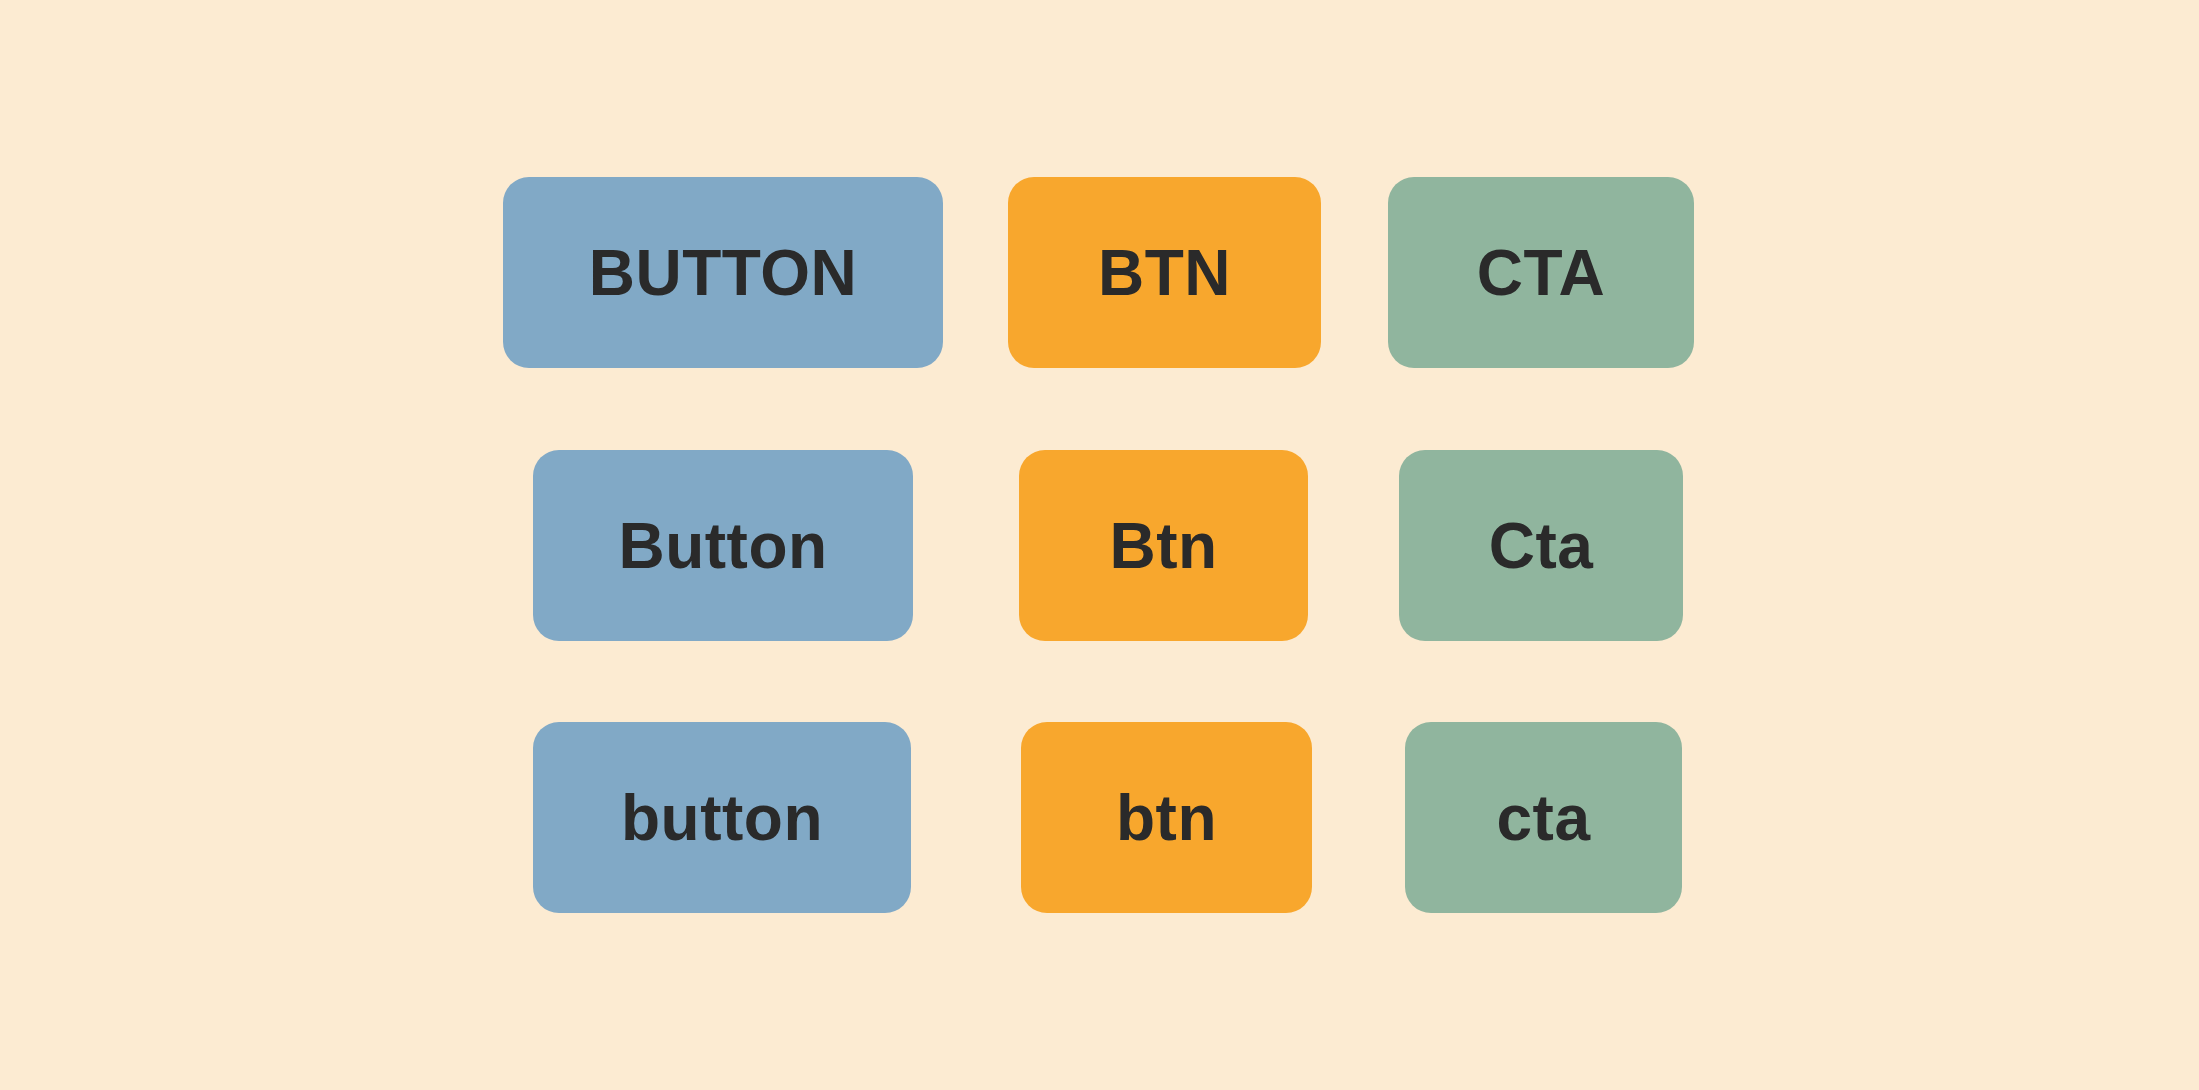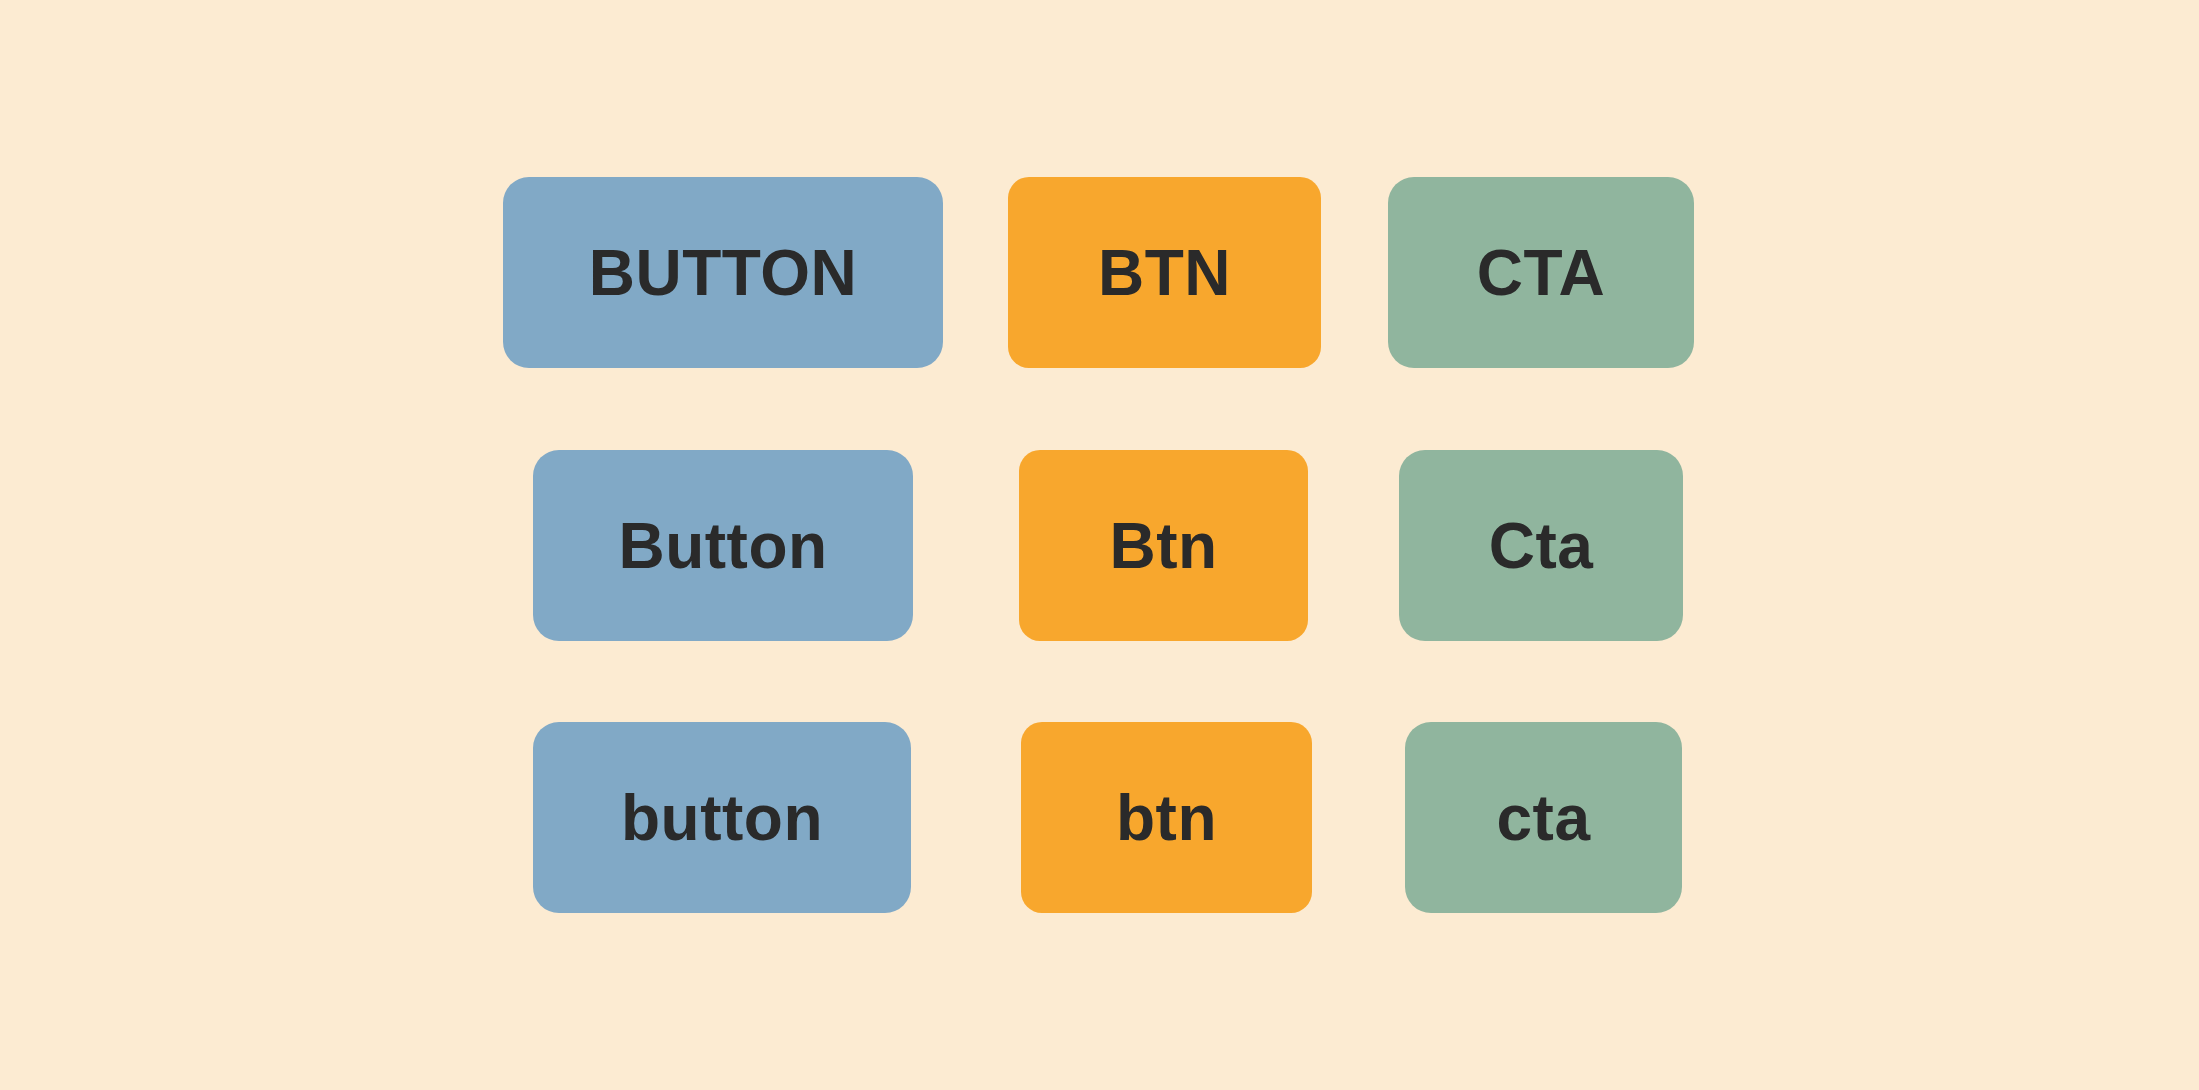--- a/index.html
+++ b/index.html
@@ -24,21 +24,21 @@
     justify-content: center;
     font-size: 64px;
     font-weight: 700;
     color: var(--label, #2A2A2A);
     letter-spacing: 0.5px;
     user-select: none;
     cursor: pointer;
     box-sizing: border-box;
   }
   .c-blue   { background: var(--blue, #81A9C6); }
-  .c-orange { background: var(--orange, #F8A72D); border-radius: 21px; }
+  .c-orange { background: var(--orange, #F8A72D); }
   .c-green  { background: var(--green, #90B59E); }
 
   
   .p-r1c1 { left: 503px;  top: 177px; width: 440px; }
   .p-r1c2 { left: 1008px; top: 177px; width: 313px; }
   .p-r1c3 { left: 1388px; top: 177px; width: 306px; }
   
   .p-r2c1 { left: 533px;  top: 450px; width: 380px; }
   .p-r2c2 { left: 1019px; top: 450px; width: 289px; }
   .p-r2c3 { left: 1399px; top: 450px; width: 284px; }

